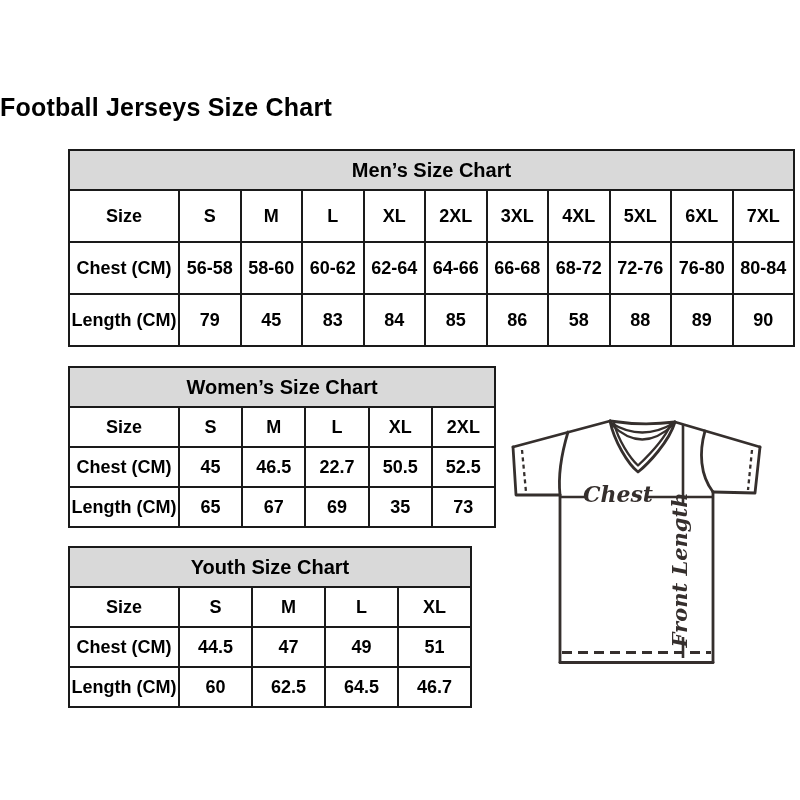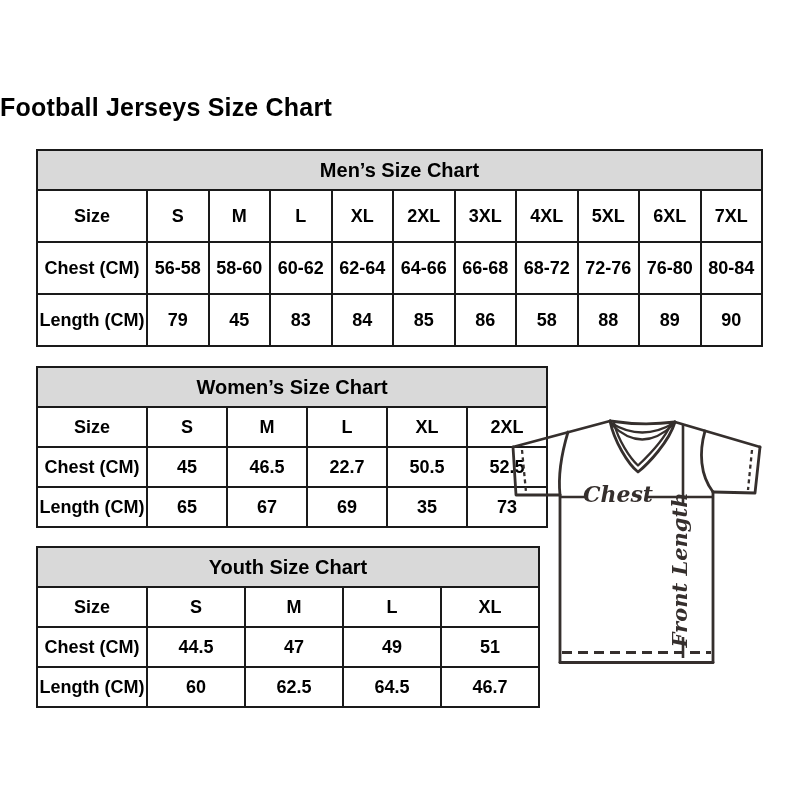--- a/index.html
+++ b/index.html
@@ -8,33 +8,34 @@
     font-family:"Liberation Sans", sans-serif; overflow:hidden;
   }
   .page-title {
     position:absolute; top:93px; left:0; width:780px;
     text-align:left; font-size:25px; font-weight:bold; color:#000;
     letter-spacing:0.2px;
   }
   table.size-table {
     position:absolute; border-collapse:collapse; table-layout:fixed;
     background:#fff;
+    margin-left:32px;
   }
   table.size-table th, table.size-table td {
     border:2px solid #1a1a1a; text-align:center; vertical-align:middle;
     font-weight:bold; color:#000; font-size:18px; padding:0;
     overflow:hidden; white-space:nowrap;
   }
   table.size-table thead th {
     background:#d9d9d9; font-size:20px; height:38px;
   }
   table.size-table tbody tr { height:40px; }
   #men-table   { left:36px; top:149px; width:727px; height:198px; }
-  #women-table { left:36px; top:366px; width:512px; height:159px;padding-left:20px; }
-  #youth-table { left:36px; top:546px; width:504px; height:158px; }
+  #women-table { left:36px; top:366px; width:428px; height:159px;padding-left:20px; }
+  #youth-table { left:36px; top:546px; width:404px; height:158px; }
   #jersey-diagram { position:absolute; left:502px; top:410px; width:268px; height:260px; }
   .diagram-text {
     font-family:"DejaVu Serif", serif; font-style:italic; font-weight:bold;
     fill:#352f2d;
   }
 </style>
 </head>
 <body>
 
 <div class="page-title">Football Jerseys Size Chart</div>

